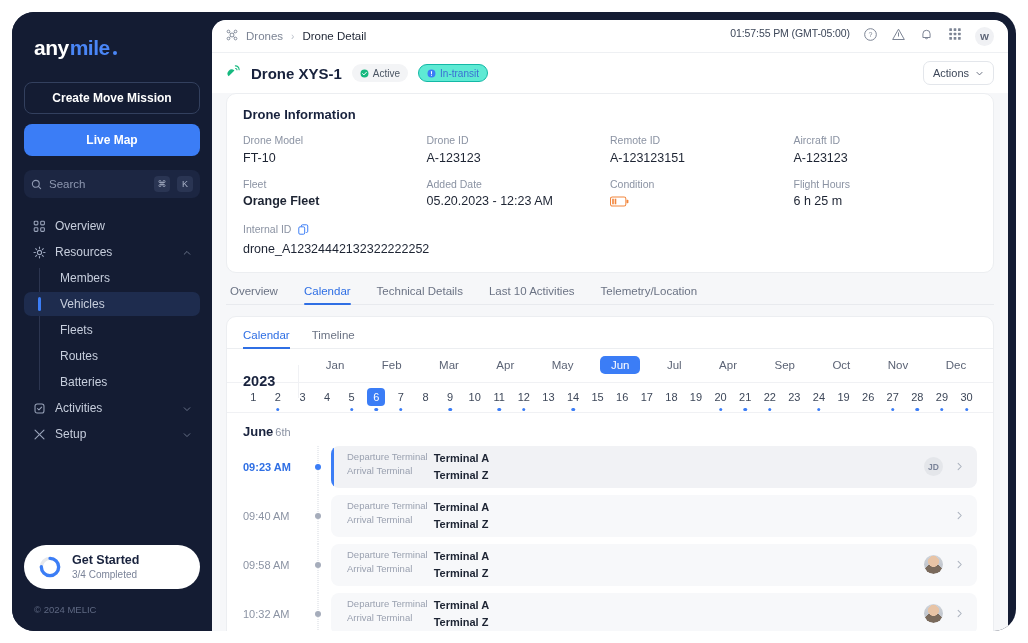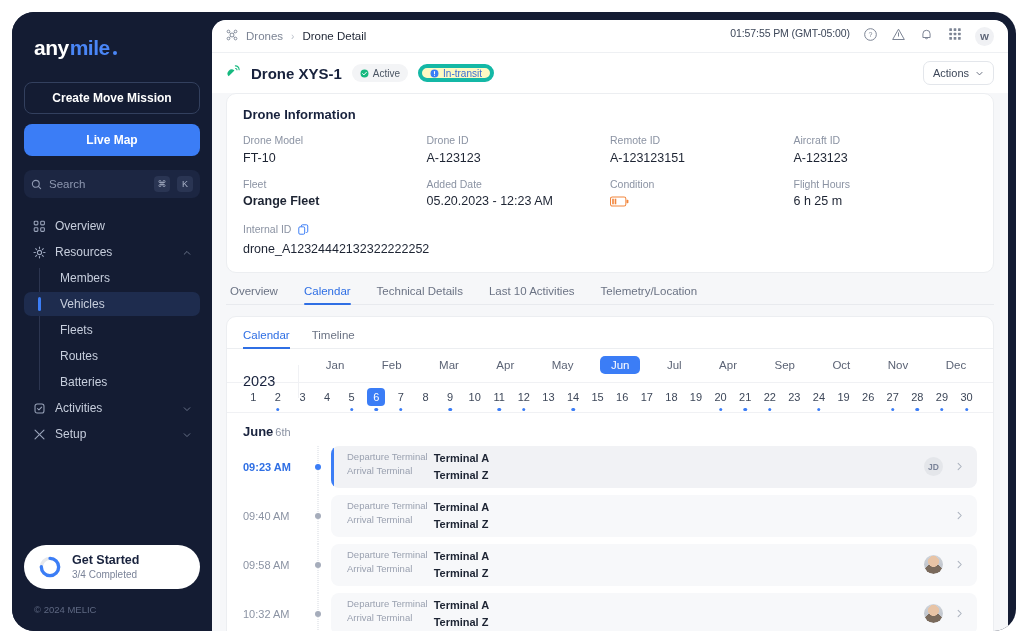--- a/index.html
+++ b/index.html
@@ -217,21 +217,21 @@
   .dtitle { font-size: 15px; font-weight: 700; color: #18223d; margin-left: 9px; }
   .badge {
     margin-left: 10px;
     height: 18px;
     border-radius: 9px;
     display: flex; align-items: center; gap: 4px;
     padding: 0 8px;
     font-size: 10px;
   }
   .badge.active { background: #f3f4f6; color: #4b5563; }
-  .badge.transit { background: #fef9c3; color: #3b6fd4; border: 4px solid #14b8a6; }
+  .badge.transit { background: #5eead4; color: #3b6fd4; border: 1px solid #14b8a6; }
   .actions-btn {
     margin-left: auto;
     height: 24px;
     border: 1px solid #e3e6eb;
     background: #ffffff;
     border-radius: 7px;
     display: flex; align-items: center; gap: 6px;
     padding: 0 9px;
     font-size: 11px;
     color: #3d4759;
@@ -310,21 +310,21 @@
   }
   .monthrow {
     display: flex;
     align-items: center;
     height: 34px;
     border-bottom: 1px solid #f0f1f4;
   }
   .year {
     width: 72px;
     font-size: 14.5px;
-    font-weight: 400;
+    font-weight: 700;
     color: #18223d;
     padding-left: 16px;
     border-right: 1px solid #f0f1f4;
     height: 100%;
     display: flex; align-items: center; margin-top: 32px;
   }
   .months { flex: 1; display: flex; align-items: center; justify-content: space-around; padding: 0 8px; }
   .month {
     font-size: 11.5px;
     color: #5b6375;

